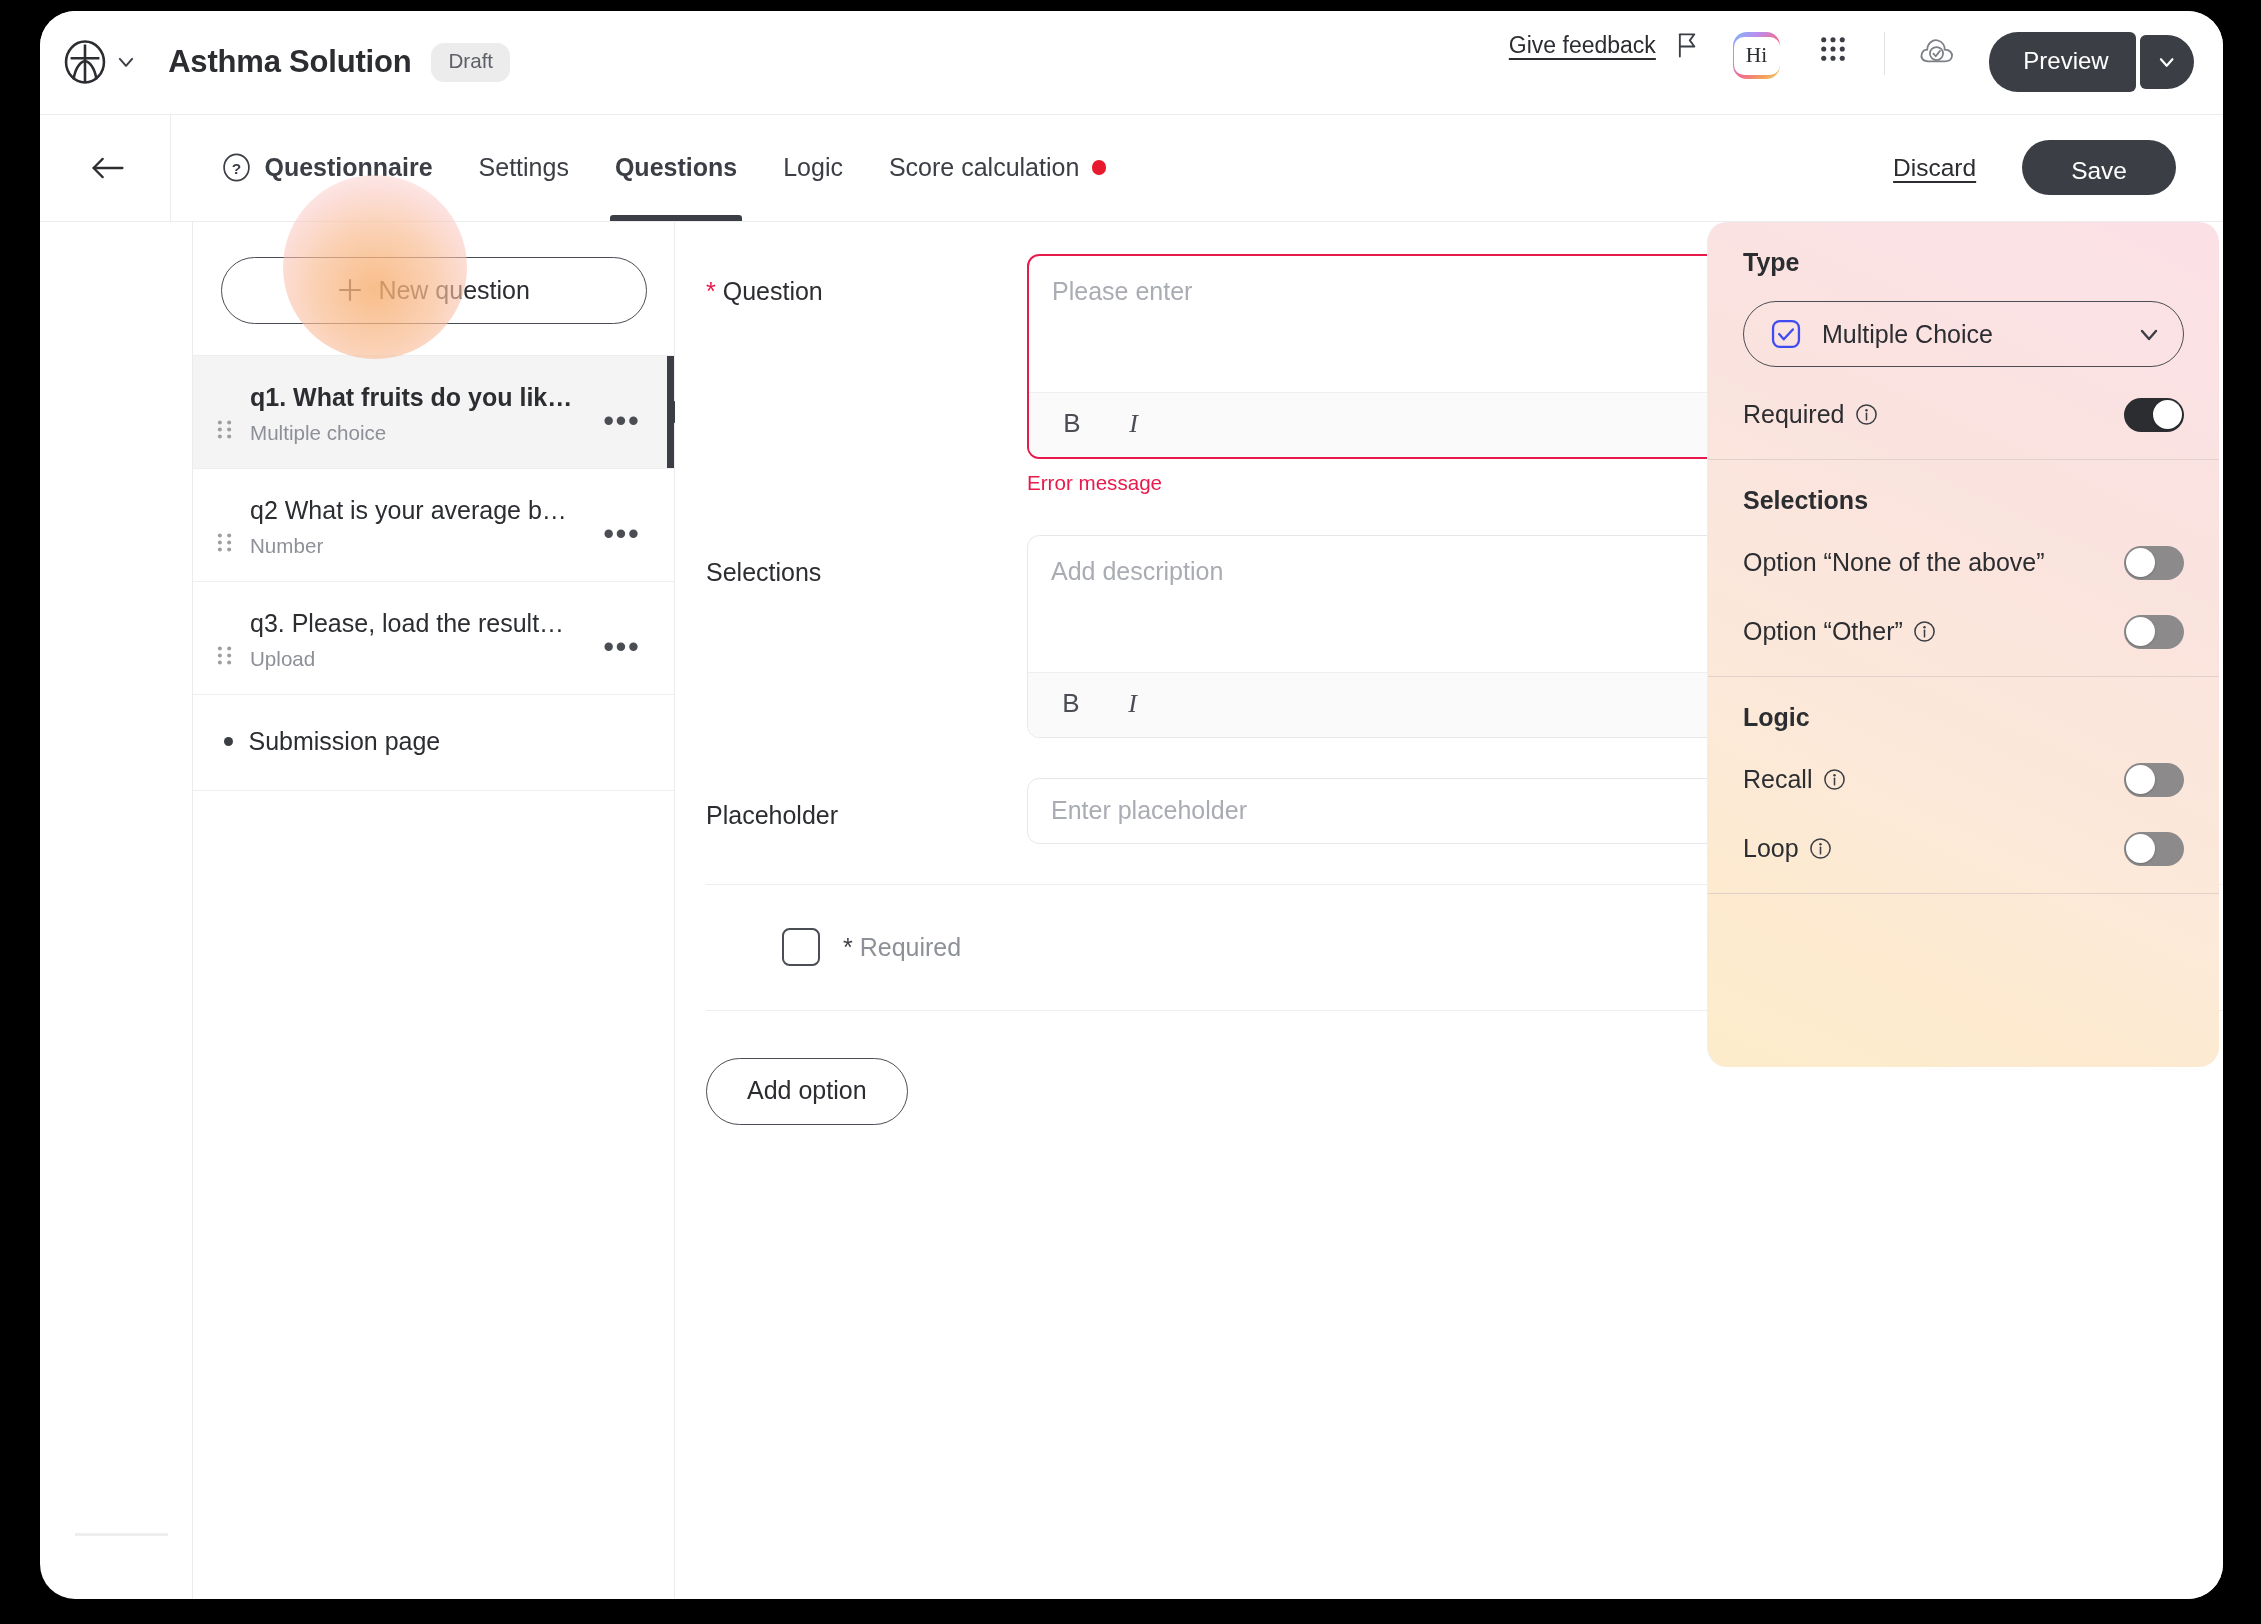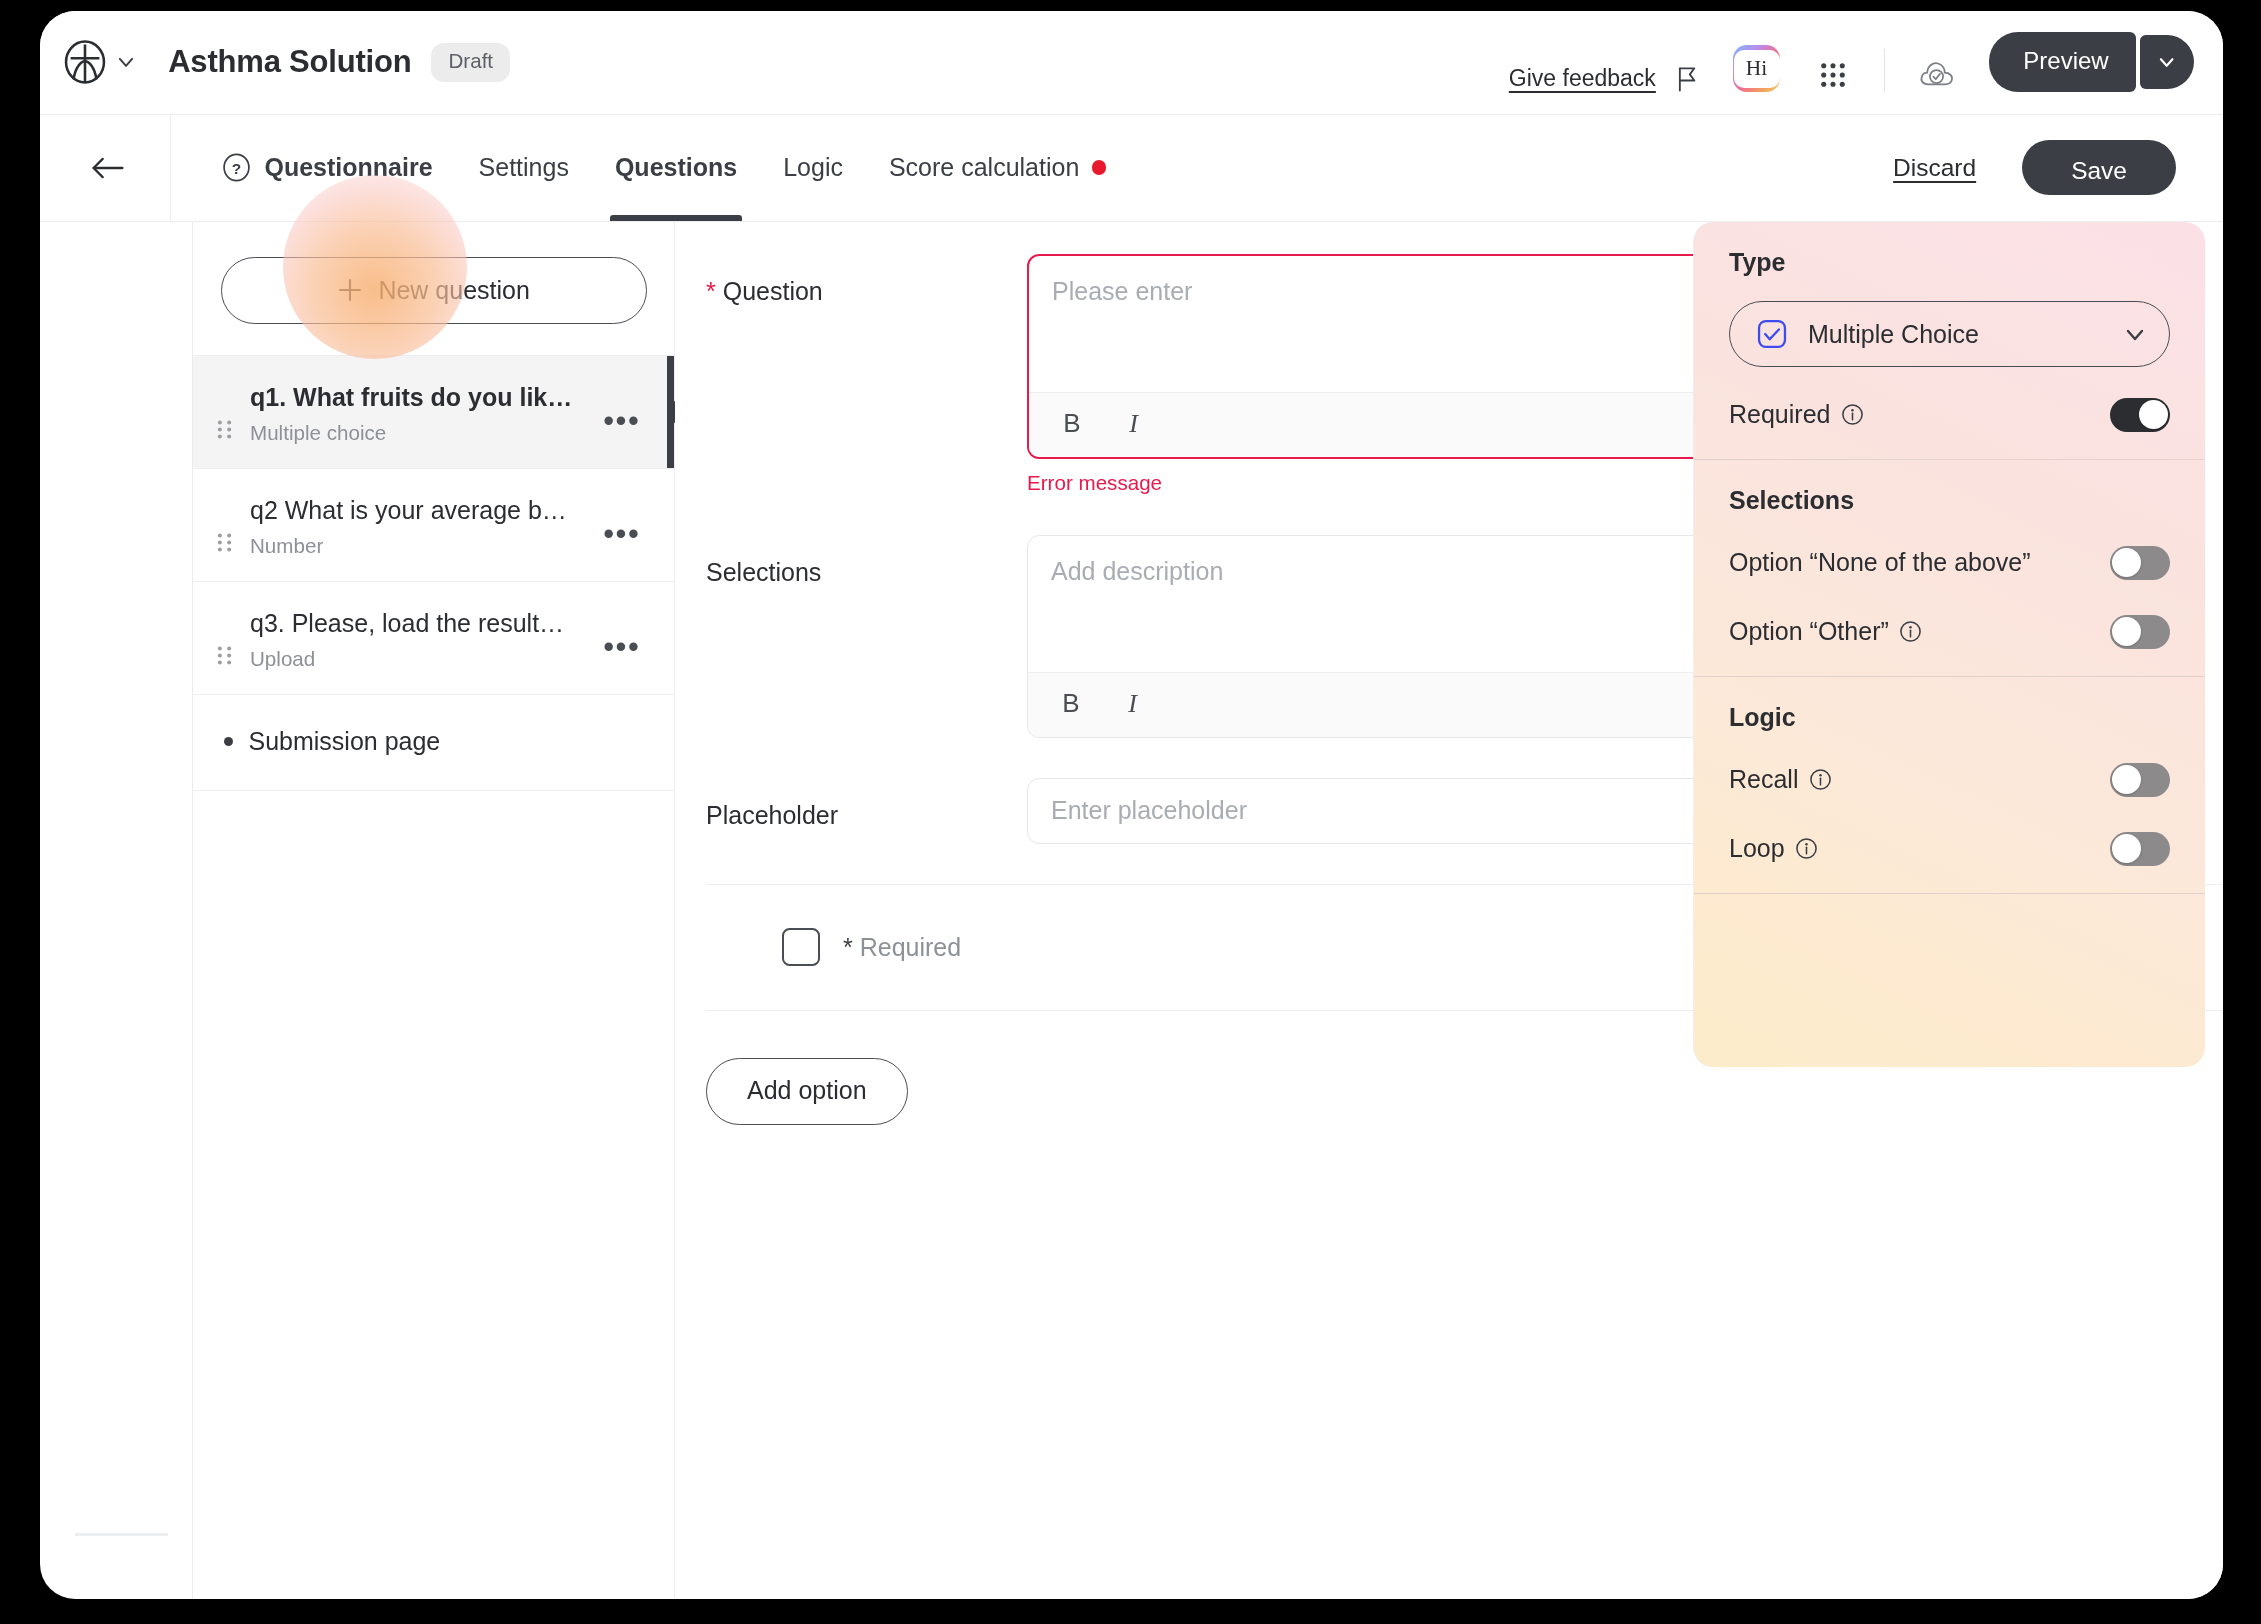--- a/index.html
+++ b/index.html
@@ -38,21 +38,21 @@
     letter-spacing: -0.2px;
   }
   .draft-badge {
     margin-left: 20px;
     background: #ececec; color: #5d6066;
     font-size: 20.6px; border-radius: 13px;
     padding: 6.9px 17px 8.4px;
   }
   .topbar-right {
     margin-left: auto; margin-right: 29px;
-    display: flex; align-items: flex-end; gap: 8px;
+    display: flex; align-items: flex-start; gap: 8px;
   }
   .give-feedback {
     font-size: 23px; color: #2b2d31;
     text-decoration: underline; text-underline-offset: 4.6px;
   }
   .flag-icon { width: 23px; height: 26px; margin-left: 12.2px; display:block; }
   .hi-badge {
     margin-left: 26px;
     width: 47px; height: 47px; border-radius: 13.8px;
     background: linear-gradient(135deg,#7ab8f5 0%,#b98ef0 28%,#f26c8e 55%,#f2a25c 80%,#f5c96a 100%);
@@ -271,21 +271,21 @@
   .drag6 { width: 17px; height: 27.5px; cursor: pointer; }
   .addopt-wrap { padding: 47px 0 0 31px; }
   .addopt-btn {
     border: 1.5px solid #4a4d53; background: #fff; cursor: pointer;
     border-radius: 34px; padding: 17px 40px 18.4px;
     font-size: 25px; color: #2b2d31;
   }
 
   
   .settings-panel {
-    position: absolute; right: 18px; top: 211px;
+    position: absolute; right: 4px; top: 211px;
     width: 512px; height: 845px;
     border-radius: 20px;
     background: linear-gradient(205deg,
                 #fbe1e6 0%, #fbe2e3 18%, #fae3de 34%,
                 #fbe6dc 50%, #fce9d8 66%, #fdead0 82%, #fdeccb 100%);
     border-left: 0.8px solid #eceef0;
     overflow: hidden;
   }
   .sp-section { padding: 26px 35px 23px; }
   .sp-section + .sp-section { border-top: 0.8px solid rgba(220,205,200,0.85); }

